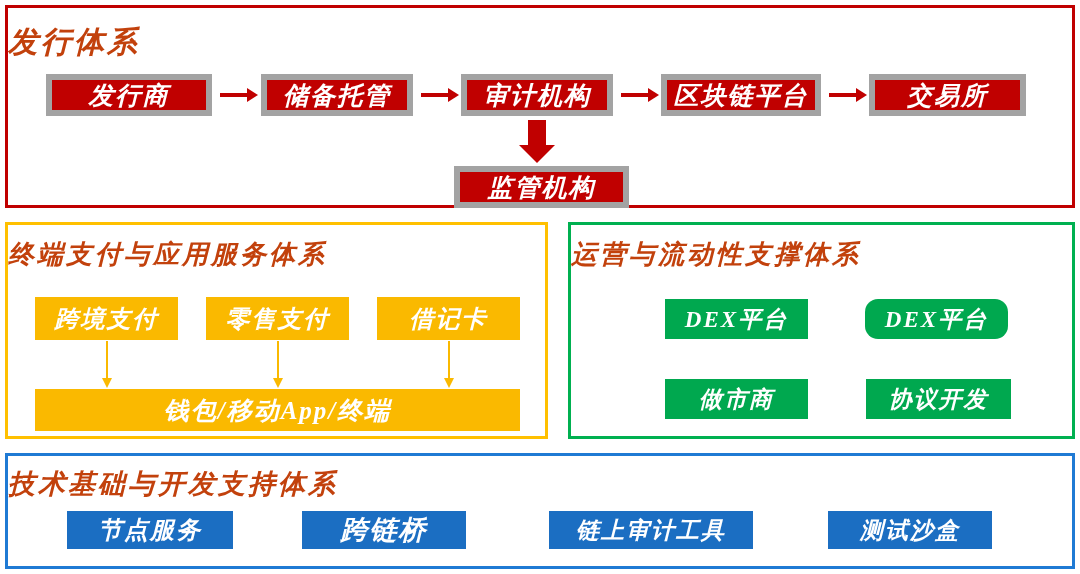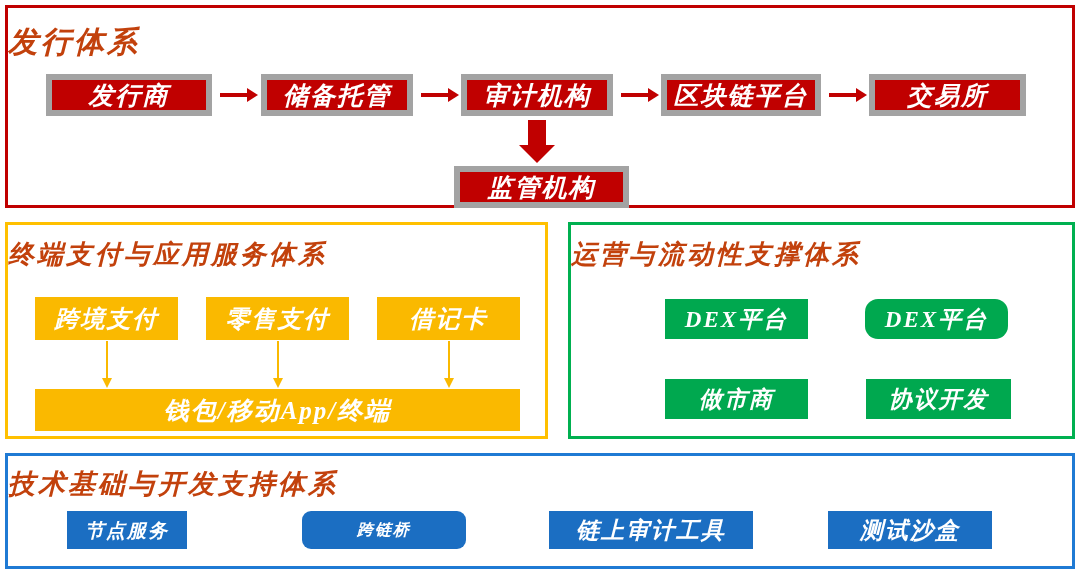--- a/index.html
+++ b/index.html
@@ -181,22 +181,22 @@
 
     <div class="node node-green" style="left:295px; top:154px; width:145px; height:40px; font-size:23px;">协议开发</div>
 
     <div class="node node-green" style="left:94px; top:154px; width:143px; height:40px; font-size:23px;">做市商</div>
   </div>
 
   <div class="panel panel-tech" style="left:5px; top:453px; width:1070px; height:116px;">
 
     <div class="panel-title" style="top:10px; font-size:27px;">技术基础与开发支持体系</div>
 
-    <div class="node node-blue" style="left:59px; top:55px; width:120px; height:38px; font-size:19px;">节点服务</div>
-
-    <div class="node node-blue" style="left:294px; top:55px; width:164px; height:38px; font-size:16px;border-radius:9px;">跨链桥</div>
+    <div class="node node-blue" style="left:59px; top:55px; width:166px; height:38px; font-size:24px;">节点服务</div>
+
+    <div class="node node-blue" style="left:294px; top:55px; width:164px; height:38px; font-size:27px;">跨链桥</div>
 
     <div class="node node-blue" style="left:541px; top:55px; width:204px; height:38px; font-size:23px;">链上审计工具</div>
 
     <div class="node node-blue" style="left:820px; top:55px; width:164px; height:38px; font-size:23px;font-style:italic;">测试沙盒</div>
   </div>
 
 </div>
 
 </body></html>

